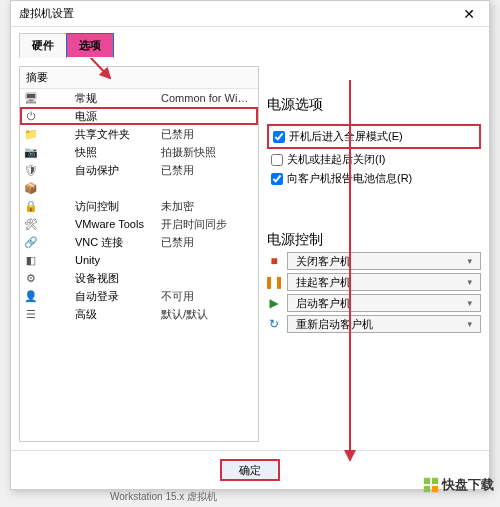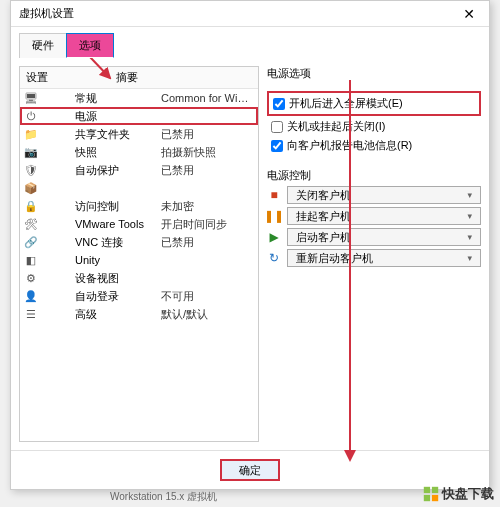--- a/index.html
+++ b/index.html
@@ -3,57 +3,57 @@
 <meta charset="utf-8">
 <style>
 * { box-sizing: border-box; margin: 0; padding: 0; font-family: "Microsoft YaHei", "SimSun", sans-serif; }
 body { background: #f0f0f0; width: 500px; height: 507px; overflow: hidden; position: relative; }
 
 .dialog { position: absolute; left: 10px; top: 0; width: 480px; height: 490px; background: #fff; border: 1px solid #ccc; box-shadow: 2px 2px 8px rgba(0,0,0,0.2); display: flex; flex-direction: column; }
 
 .titlebar { height: 26px; display: flex; align-items: center; padding-left: 8px; font-size: 11px; border-bottom: 1px solid #e0e0e0; }
 .close-btn { margin-left: auto; width: 40px; height: 26px; display: flex; align-items: center; justify-content: center; font-size: 14px; }
 
-.tabs { display: flex; padding: 6px 8px 0; }
+.tabs { display: flex; padding: 6px 8px 0; font-weight: bold; }
 .tab { padding: 4px 12px; font-size: 11px; border: 1px solid #ccc; border-bottom: none; margin-right: -1px; background: #f8f8f8; }
 .tab.active { background: #ec4899; border: 1px solid #0078d7; border-bottom-color: #fff; position: relative; z-index: 1; }
 
 .body { flex: 1; display: flex; padding: 8px; gap: 8px; overflow: hidden; }
 
 .left-panel { width: 240px; border: 1px solid #ccc; display: flex; flex-direction: column; overflow: hidden; }
 .list-header { display: flex; font-size: 11px; padding: 3px 6px; border-bottom: 1px solid #e5e5e5; background: #fafafa; }
 .list-header .col1 { width: 90px; }
 .list-body { flex: 1; overflow-y: auto; }
 .row { display: flex; align-items: center; padding: 2px 4px; font-size: 11px; height: 18px; }
 .row .icon { width: 14px; height: 14px; margin-right: 4px; display: inline-flex; align-items: center; justify-content: center; color: #555; }
 .row .c1 { width: 86px; overflow: hidden; white-space: nowrap; margin-left: 33px; }
 .row .c2 { flex: 1; overflow: hidden; white-space: nowrap; text-overflow: ellipsis; color: #333; }
 .row.highlighted { border: 2px solid #d03040; padding: 0 2px; }
 
 .right-panel { flex: 1; display: flex; flex-direction: column; font-size: 11px; gap: 6px; }
-.group-label { font-size: 11px; margin-bottom: 2px; }
+.group-label { font-size: 14px; margin-bottom: 2px; margin-top: 30px; }
 .checkbox-group { border: 2px solid #d03040; padding: 2px 4px; margin-top: 2px; }
 .checkbox-group.no-border { border: none; padding: 0 4px; }
 .checkbox-line { display: flex; align-items: center; gap: 4px; padding: 1px 0; }
 .checkbox-line input { width: 12px; height: 12px; }
 
 .power-controls { margin-top: 8px; }
 .pc-row { display: flex; align-items: center; gap: 6px; margin: 3px 0; }
 .pc-icon { width: 14px; height: 14px; display: inline-flex; align-items: center; justify-content: center; font-size: 12px; }
 .pc-select { flex: 1; height: 18px; font-size: 11px; border: 1px solid #aaa; background: #f5f5f5; padding: 0 8px; display: flex; align-items: center; justify-content: space-between; }
 .pc-select .chev { font-size: 9px; color: #666; }
 
 .buttons { display: flex; justify-content: center; gap: 8px; padding: 8px; border-top: 1px solid #e0e0e0; }
 .btn { min-width: 60px; height: 22px; font-size: 11px; border: 1px solid #aaa; background: #f0f0f0; display: flex; align-items: center; justify-content: center; }
 .btn.highlighted { border: 2px solid #d03040; background: #e8f0fa; }
 
 .arrow { position: absolute; pointer-events: none; }
 .arrow svg { overflow: visible; }
 
-.watermark { position: absolute; right: 6px; bottom: 4px; display: flex; align-items: center; gap: 2px; font-size: 13px; font-weight: bold; color: #333; }
+.watermark { position: absolute; right: 6px; bottom: 13px; display: flex; align-items: center; gap: 2px; font-size: 13px; font-weight: bold; color: #333; }
 .wm-icon { width: 18px; height: 18px; }
 
 .bottom-text { position: absolute; left: 110px; bottom: 3px; font-size: 10px; color: #666; }
 </style>
 </head>
 <body>
 
 <div class="dialog">
   <div class="titlebar">
     <span>虚拟机设置</span>
@@ -63,21 +63,20 @@
   </div>
 
   <div class="tabs">
     <div class="tab">硬件</div>
     <div class="tab active">选项</div>
   </div>
 
   <div class="body">
     <div class="left-panel">
       <div class="list-header">
-        <div class="col1">设置</div>
         <div>摘要</div>
       </div>
       <div class="list-body" id="list-body">
           <div class="row">
             <span class="icon">🖥</span>
             <span class="c1">常规</span>
             <span class="c2">Common for Windows 10 Enterprise...</span>
           </div>
           <div class="row highlighted">
             <span class="icon">⏻</span>

